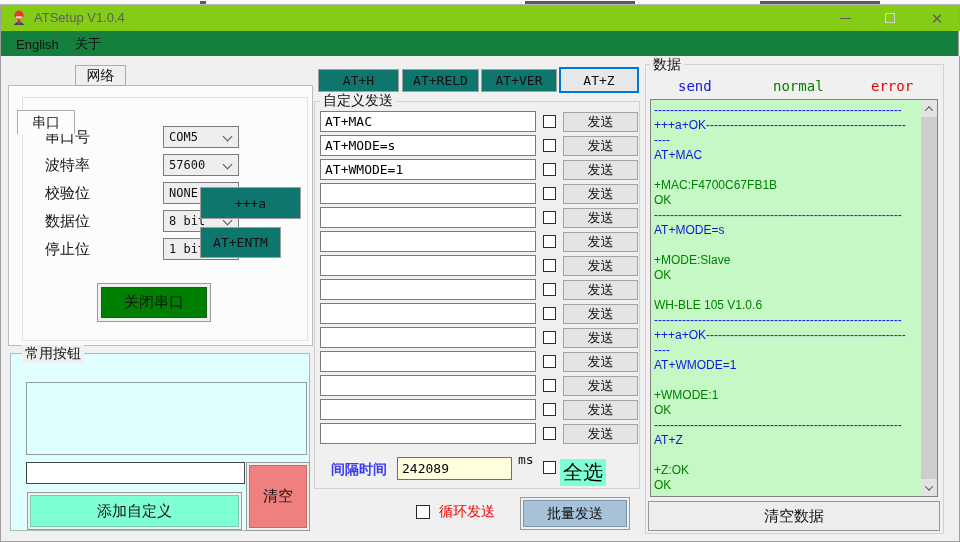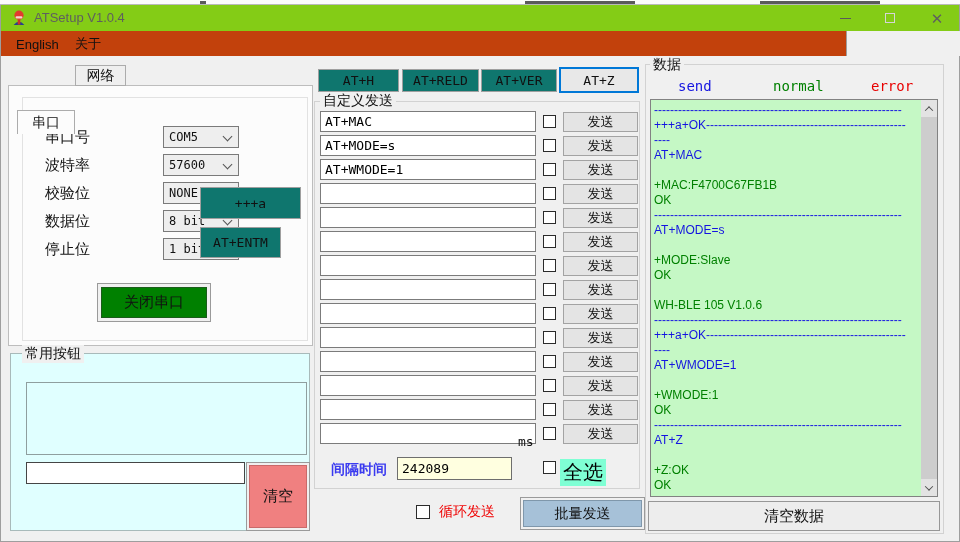--- a/index.html
+++ b/index.html
@@ -14,21 +14,21 @@
   
   .titlebar { position:absolute; left:0; top:5px; width:960px; height:26px; background:#84cc16; border-left:1px solid #9e9e9e; border-right:1px solid #9e9e9e;padding-left:34px; }
   .app-icon { position:absolute; left:10px; top:5px; width:16px; height:16px; }
   .title-text { position:absolute; left:33px; top:5px; font-size:13px; color:#5f5f5f; }
   .win-btn { position:absolute; top:0; height:26px; width:46px; display:flex; align-items:center; justify-content:center; color:#5a5a5a; font-size:14px; }
   .min-glyph { width:11px; height:1px; background:#5a5a5a; }
   .max-glyph { width:10px; height:10px; border:1px solid #d5d5d5; }
   .close-glyph { font-size:15px; color:#5f5f5f; line-height:1; }
 
   
-  .menubar { position:absolute; left:0; top:31px; width:847px; height:25px; background:#c2410c; border-left:1px solid #9e9e9e; border-right:1px solid #9e9e9e; }
+  .menubar { position:absolute; left:0; top:31px; width:959px; height:25px; background:#15803d; border-left:1px solid #9e9e9e; border-right:1px solid #9e9e9e; }
   .menu-item { position:absolute; top:3px; height:20px; font-size:13px; color:#111; display:flex; align-items:center; }
 
   .app-body { position:absolute; left:0; top:56px; width:960px; height:486px; background:#f0f0f0; border:1px solid #9e9e9e; border-top:none; }
 
   
   .tab-page { position:absolute; left:8px; top:85px; width:305px; height:261px; background:#fcfcfc; border:1px solid #bdbdbd; }
   .tab { position:absolute; font-size:14px; color:#111; display:flex; align-items:center; justify-content:center; }
   .tab.active { left:17px; top:62px; width:58px; height:24px; background:#fcfcfc; border:1px solid #acacac; border-bottom:none; z-index:3;margin-top:48px; }
   .tab.inactive { left:75px; top:65px; width:51px; height:21px; background:#efefef; border:1px solid #acacac; z-index:1;font-family:Liberation Mono, monospace; }
   .inner-group { position:absolute; left:22px; top:97px; width:286px; height:244px; border:1px solid #e2e2e2; }
@@ -61,21 +61,21 @@
   .quick-btn.focused { border:2px solid var(--focus_blue); background:#e8e8e8; }
   .custom-rows { position:absolute; left:320px; top:111px; display:flex; flex-direction:column; gap:3px; }
   .cs-row { display:flex; align-items:center; height:21px; }
   .cs-input { width:216px; height:21px; border:1px solid #7b7b7b; background:#fff; font-family:"DejaVu Sans Mono",monospace; font-size:13px; padding:0 4px; }
   .checkbox { width:13px; height:13px; background:#fff; border:1px solid #2b2b2b; flex:none; }
   .cs-row .checkbox { margin-left:7px; }
   .send-btn { margin-left:7px; width:75px; height:20px; background:#e4e4e4; border:1px solid #a3a3a3; font-size:13px; color:#111; }
 
   .interval-label { position:absolute; left:331px; top:461px; font-size:14px; font-weight:bold; color:var(--interval_label_blue); }
   .interval-input { position:absolute; left:397px; top:457px; width:115px; height:23px; background:var(--interval_yellow); border:1px solid #6e6e6e; font-family:"DejaVu Sans Mono",monospace; font-size:13px; padding:0 4px; }
-  .interval-unit { position:absolute; left:518px; top:434px; font-family:"DejaVu Sans Mono",monospace; font-size:13px; color:#111; }
+  .interval-unit { position:absolute; left:518px; top:452px; font-family:"DejaVu Sans Mono",monospace; font-size:13px; color:#111; }
   .selall-box { position:absolute; left:543px; top:461px; }
   .selall-label { position:absolute; left:560px; top:459px; background:var(--select_all_mint); font-size:20px; color:#000000; padding:0 3px; }
 
   .loop-box { position:absolute; left:416px; top:505px; width:14px; height:14px; }
   .loop-label { position:absolute; left:439px; top:503px; font-size:14px; color:var(--loop_red); }
 
   
   .data-group { position:absolute; left:645px; top:64px; width:299px; height:470px; border:1px solid #d2d2d2; }
   .legend-item { position:absolute; top:78px; font-family:"DejaVu Sans Mono",monospace; font-size:14px; }
   .log-box { position:absolute; left:650px; top:99px; width:288px; height:398px; background:var(--log_bg); border:1px solid #828282; overflow:hidden; }
@@ -175,20 +175,23 @@
   <button class="gray-btn" style="left:200px;top:227px;width:81px;height:31px;">AT+ENTM</button>
 
   <div class="frame-btn" style="left:97px;top:283px;width:114px;height:39px;">
     <div class="frame-inner close-serial-inner">关闭串口</div>
   </div>
 
   <span class="group-label" style="left:22px;top:345px;">常用按钮</span>
   <div class="common-group"></div>
   <div class="common-list"></div>
   <input class="common-input" value="" style="">
+  <div class="frame-btn" style="left:27px;top:492px;width:215px;height:38px;padding:2px;">
+    <div class="frame-inner add-custom-inner">添加自定义</div>
+  </div>
   <div class="frame-btn" style="left:246px;top:462px;width:64px;height:69px;padding:2px;">
     <div class="frame-inner clear-inner">清空</div>
   </div>
 
   <button class="gray-btn quick-btn" style="left:318px;top:69px;width:81px;">AT+H</button>
   <button class="gray-btn quick-btn" style="left:402px;top:69px;width:77px;">AT+RELD</button>
   <button class="gray-btn quick-btn" style="left:481px;top:69px;width:76px;">AT+VER</button>
   <button class="gray-btn quick-btn focused" style="left:559px;top:67px;width:80px;height:26px;">AT+Z</button>
 
   <span class="group-label" style="left:320px;top:92px;">自定义发送</span>
@@ -267,21 +270,21 @@
     </div>
 
   <span class="interval-label">间隔时间</span>
   <input class="interval-input" value="242089" style="">
   <span class="interval-unit">ms</span>
   <span class="checkbox selall-box"></span>
   <span class="selall-label">全选</span>
 
   <span class="checkbox loop-box"></span>
   <span class="loop-label">循环发送</span>
-  <div class="frame-btn" style="left:520px;top:497px;width:125px;height:33px;padding:2px;">
+  <div class="frame-btn" style="left:520px;top:497px;width:110px;height:33px;padding:2px;">
     <div class="frame-inner batch-inner">批量发送</div>
   </div>
 
   <span class="group-label" style="left:650px;top:56px;">数据</span>
   <div class="data-group"></div>
   <span class="legend-item" style="left: 678px; color: rgb(20, 20, 224);">send</span>
   <span class="legend-item" style="left: 773px; color: rgb(0, 128, 0);">normal</span>
   <span class="legend-item" style="left: 871px; color: rgb(232, 0, 0);">error</span>
 
   <div class="log-box">

